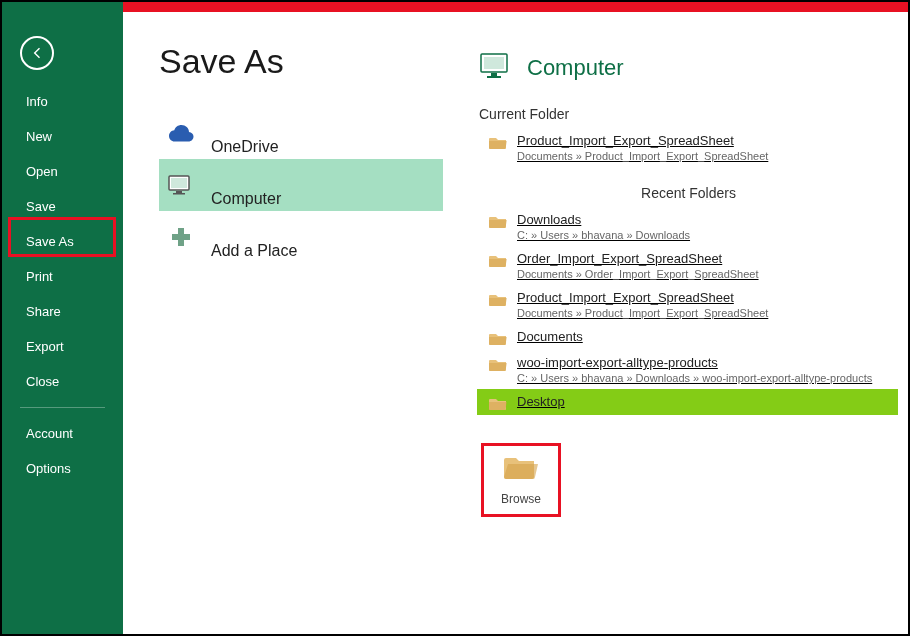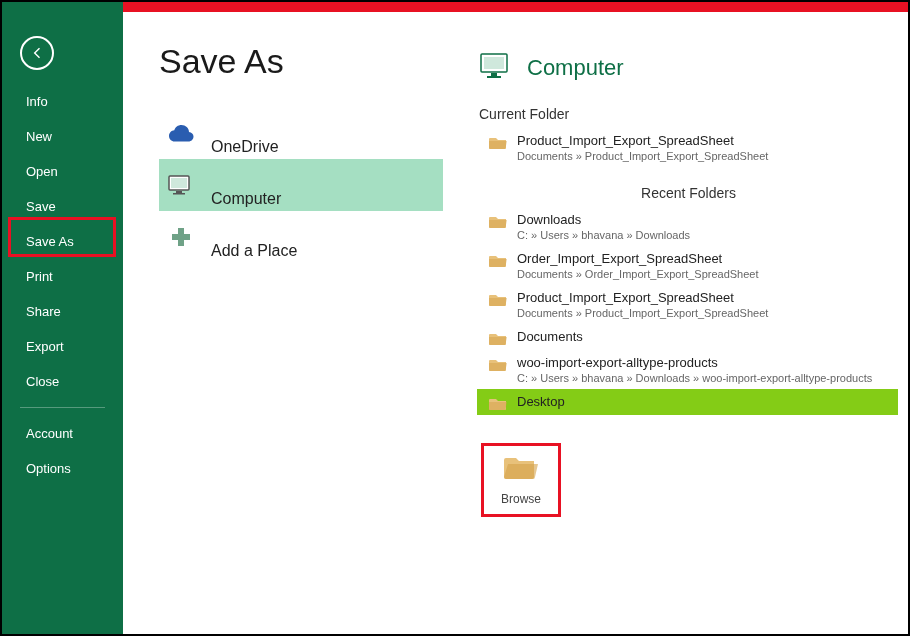--- a/index.html
+++ b/index.html
@@ -127,20 +127,21 @@
     color: #333;
     margin: 6px 0 6px 0;
   }
   .folder-item {
     display: flex;
     align-items: flex-start;
     gap: 10px;
     padding: 5px 6px 5px 12px;
     cursor: pointer;
     margin-left: -2px;
+    text-decoration: underline;
   }
   .folder-item.selected {
     background: #84cc16;
   }
   .folder-item .ficon {
     width: 18px; height: 14px;
     margin-top: 2px;
     flex-shrink: 0;
   }
   .folder-text { display: flex; flex-direction: column; }

